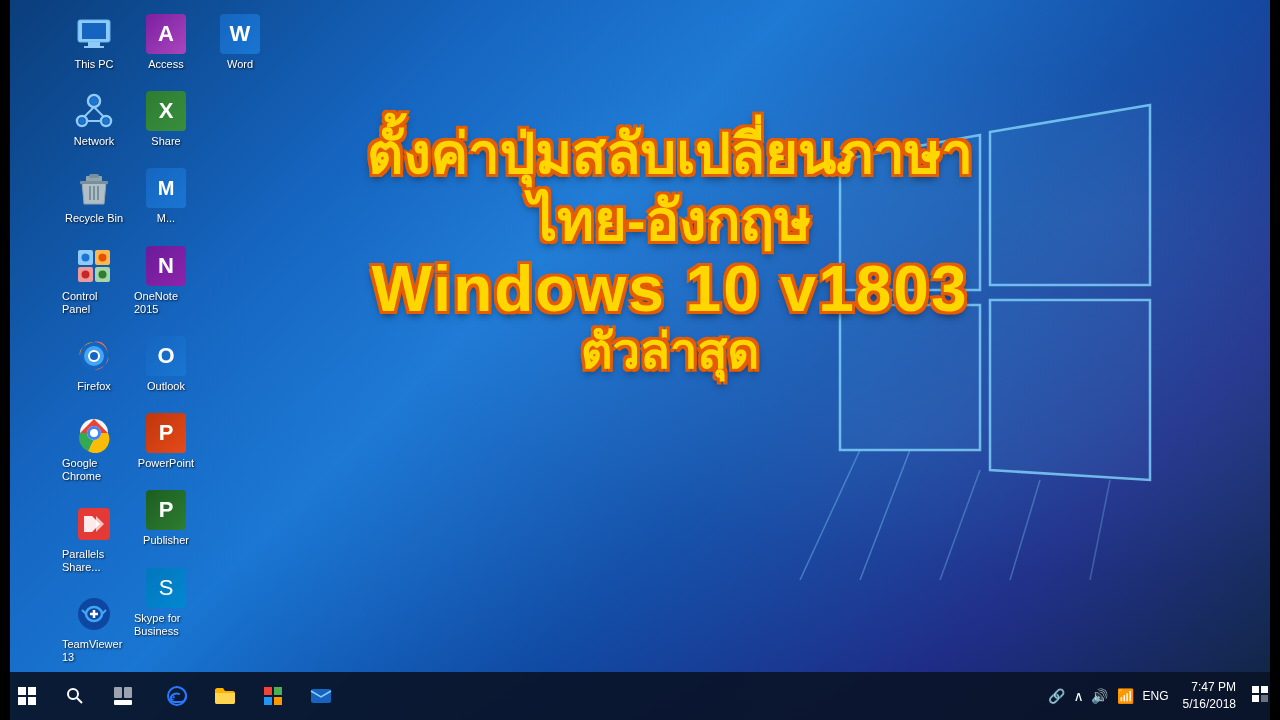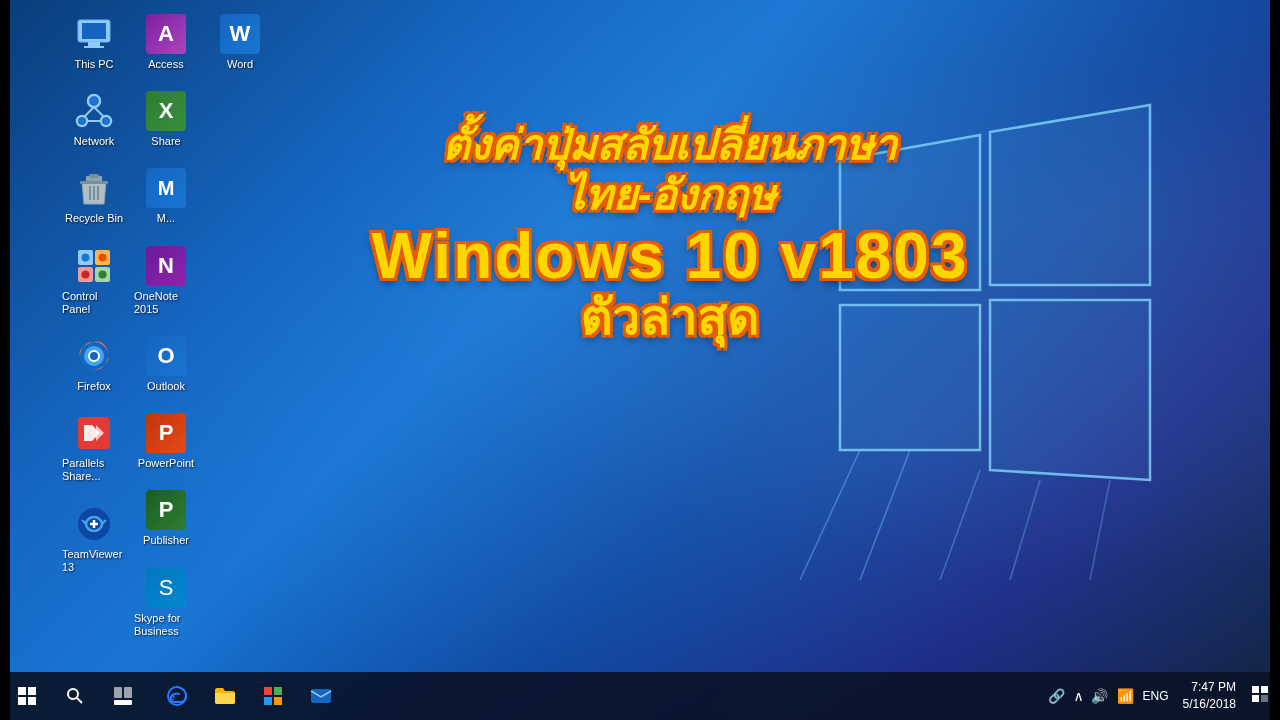--- a/index.html
+++ b/index.html
@@ -151,32 +151,31 @@
     .overlay-text {
       position: absolute;
       top: 120px;
       left: 200px;
       right: 140px;
       text-align: center;
       z-index: 10;
     }
 
     .thai-title {
-      font-size: 42px;
+      font-size: 56px;
       font-weight: 900;
       color: #FFD700;
       text-shadow:
         -3px -3px 0 #e65c00,
         3px -3px 0 #e65c00,
         -3px 3px 0 #e65c00,
         3px 3px 0 #e65c00,
         0 4px 8px rgba(0,0,0,0.6);
       line-height: 1.2;
       font-family: 'Segoe UI', Arial, sans-serif;
-      font-style: italic;
     }
 
     .windows-version {
       font-size: 64px;
       font-weight: 900;
       color: #FFD700;
       text-shadow:
         -3px -3px 0 #e65c00,
         3px -3px 0 #e65c00,
         -3px 3px 0 #e65c00,
@@ -440,20 +439,33 @@
           <path d="M20 6 C28 6 34 12 34 20 C34 10 28 4 20 6Z" fill="#ff7043"></path>
           <path d="M34 20 C34 28 28 34 20 34 C30 32 36 26 34 20Z" fill="#ff7043"></path>
           <path d="M6 20 C6 12 12 6 20 6 C10 8 4 14 6 20Z" fill="#ff9800"></path>
           <circle cx="20" cy="20" r="6" fill="#fff"></circle>
           <circle cx="20" cy="20" r="4" fill="#1565c0"></circle>
         </svg>
       </div>
       <span class="icon-label">Firefox</span>
     </div>
 
+    <div class="desktop-icon">
+      <div class="icon-img">
+        <svg width="40" height="40" viewBox="0 0 40 40">
+          <circle cx="20" cy="20" r="14" fill="#f5f5f5"></circle>
+          <path d="M20 6 L34 20 L27 20 A7 7 0 0 0 13 20 L6 20 Z" fill="#ea4335"></path>
+          <path d="M6 20 L13 20 A7 7 0 0 0 20 27 L14 38 A14 14 0 0 1 6 20Z" fill="#34a853"></path>
+          <path d="M14 38 L20 27 A7 7 0 0 0 27 20 L34 20 A14 14 0 0 1 14 38Z" fill="#fbbc05"></path>
+          <circle cx="20" cy="20" r="7" fill="#4285f4"></circle>
+          <circle cx="20" cy="20" r="4" fill="#fff"></circle>
+        </svg>
+      </div>
+      <span class="icon-label">Google Chrome</span>
+    </div>
 
     <div class="desktop-icon">
       <div class="icon-img">
         <svg width="40" height="40" viewBox="0 0 40 40">
           <rect x="4" y="4" width="32" height="32" rx="4" fill="#e53935"></rect>
           <path d="M10 28 L10 12 L18 12 L26 20 L18 28 Z" fill="white" opacity="0.9"></path>
           <path d="M22 28 L22 12 L30 20 Z" fill="white" opacity="0.7"></path>
         </svg>
       </div>
       <span class="icon-label">Parallels Share...</span>

